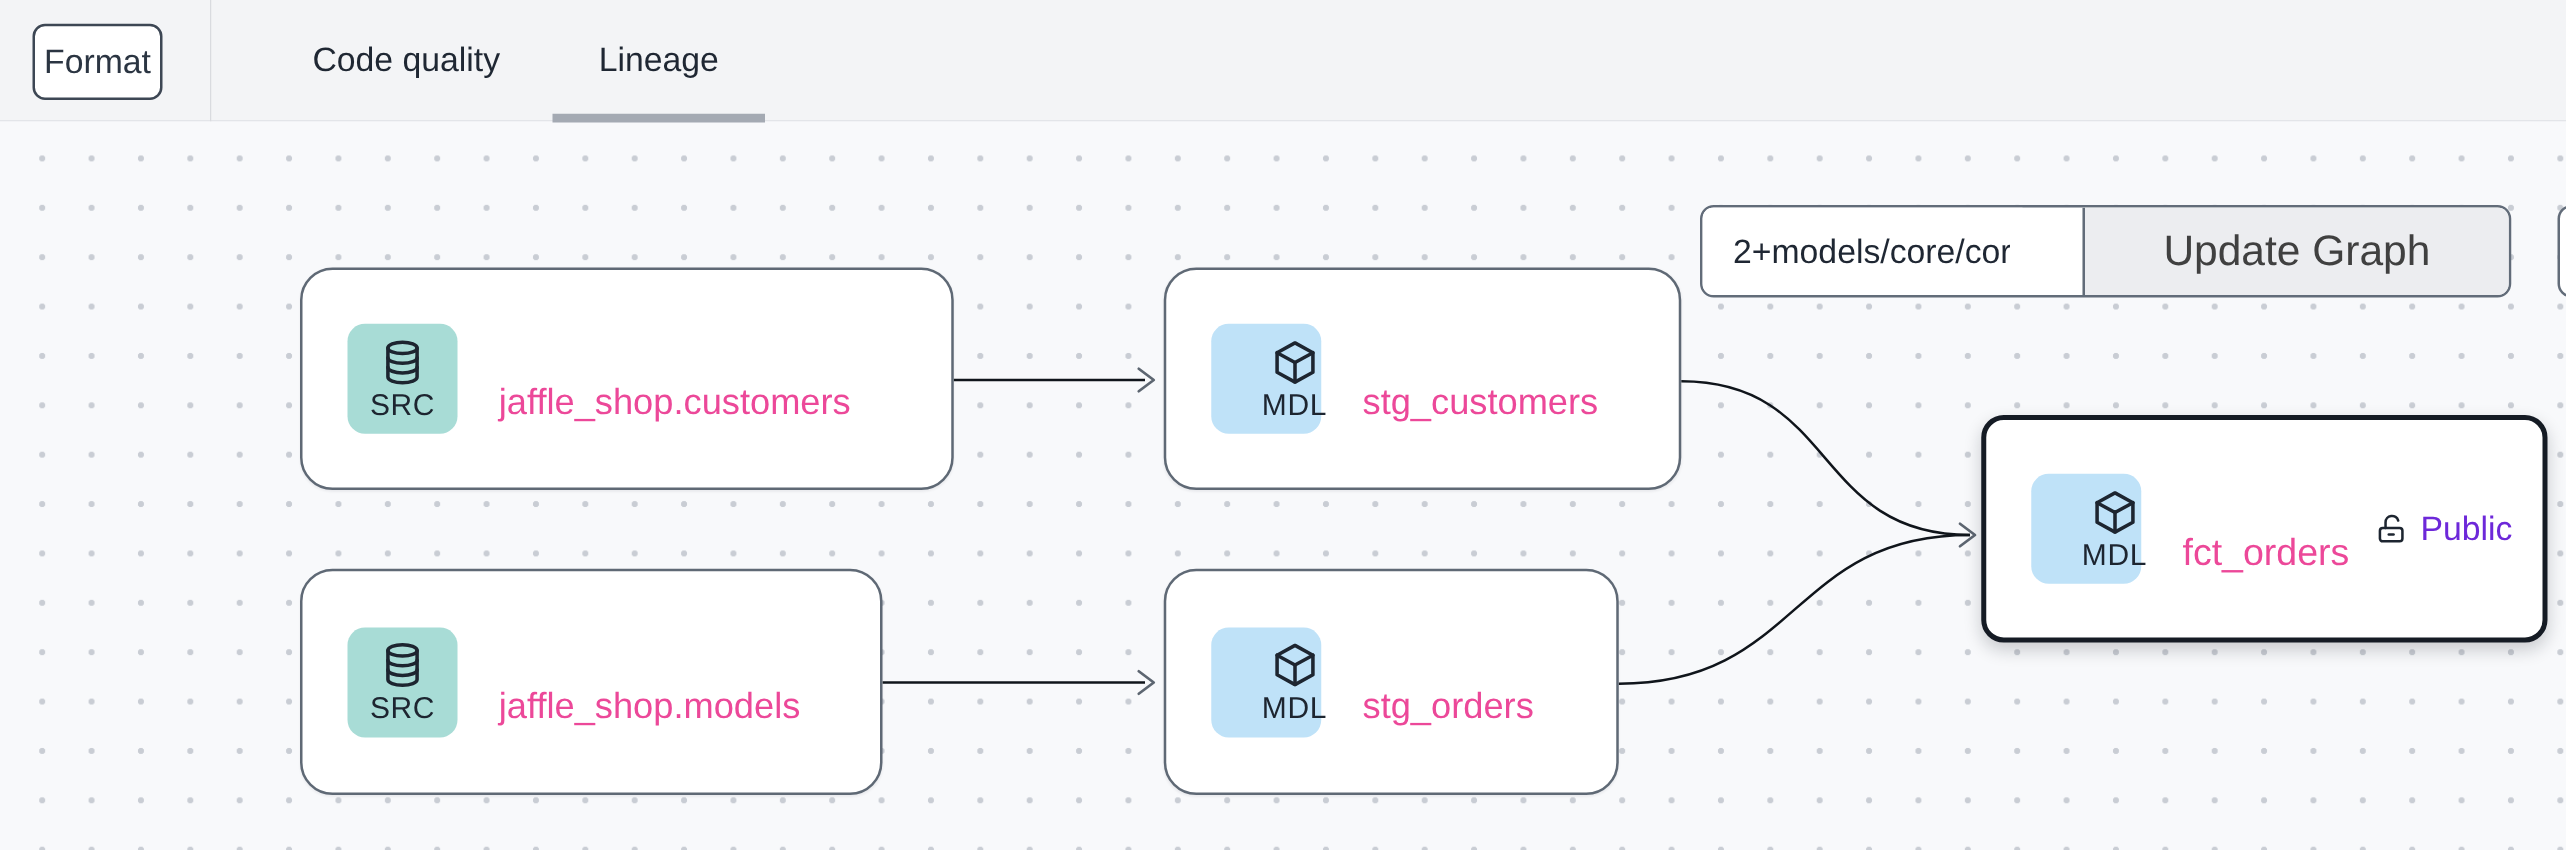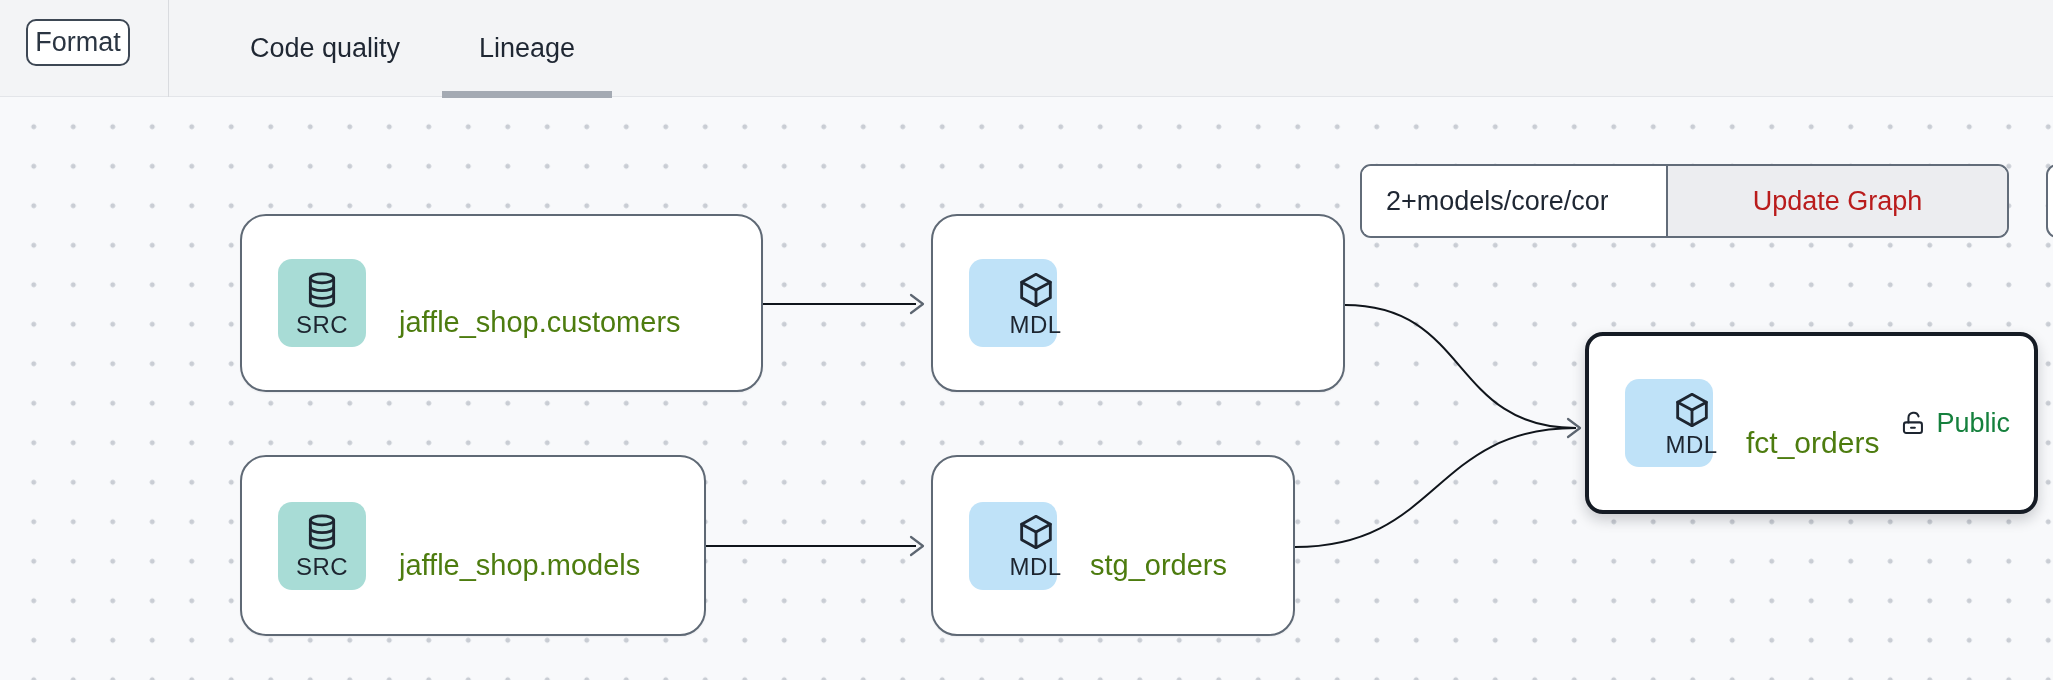--- a/index.html
+++ b/index.html
@@ -4,21 +4,21 @@
 <style>
   * { margin:0; padding:0; box-sizing:border-box; }
   html,body { width:2053px; height:680px; }
   body { font-family:"Liberation Sans", sans-serif; color:#1f2733; }
 
   .screen { position:relative; width:2053px; height:680px; overflow:hidden; background:#f8f9fb; }
 
   
   .topbar { position:absolute; top:0; left:0; width:2053px; height:97px;
             background:#f3f4f6; border-bottom:1px solid #e3e5e9; z-index:5; }
-  .format-btn { position:absolute; left:26px; top:19px; width:104px; height:47px;
+  .format-btn { position:absolute; left:26px; top:19px; width:104px; height:61px;
                 background:#ffffff; border:2px solid #3d4754; border-radius:10px;
                 font-size:27px; color:#2b3542; display:flex; align-items:center; justify-content:center;
                 cursor:pointer; }
   .topbar-divider { position:absolute; left:168px; top:0; width:1px; height:97px; background:#d9dbdf; }
   .tab { position:absolute; top:0; height:97px; display:flex; align-items:center; justify-content:center;
          font-size:27px; color:#1f2733; cursor:pointer; }
   .tab-code-quality { left:214px; width:222px; }
   .tab-lineage { left:442px; width:170px; }
   .tab-underline { position:absolute; left:442px; top:91px; width:170px; height:7px;
                    background:#a4aab3; z-index:6; }
@@ -44,37 +44,37 @@
             box-shadow:0 6px 14px rgba(15,20,30,0.20); }
 
   .badge { width:88px; height:88px; border-radius:14px; flex:0 0 auto;
            display:flex; flex-direction:column; align-items:center; justify-content:center; }
   .badge-src { background:#a8dcd6; }
   .badge-mdl { background:#bfe2f8;padding-left:45px; }
   .badge svg { display:block; }
   .badge-label { font-size:24px; font-weight:500; color:#1d2530; line-height:1; margin-top:3px;
                  letter-spacing:0.5px; }
 
-  .node-label { font-size:29px; color:#4d7c0f; white-space:nowrap;margin-top:39px; }
+  .node-label { font-size:29px; color:#ec4899; white-space:nowrap;margin-top:39px; }
 
   .node-5 .text-col { display:flex; flex-direction:row; gap:21px; }
   .node-5 .node-label { font-size:30px; }
-  .access-row { display:flex; align-items:center; gap:9px; font-size:27px; color:#15803d; }
+  .access-row { display:flex; align-items:center; gap:9px; font-size:27px; color:#6d28d9; }
   .access-row svg { display:block; }
 
   
   .filter-group { position:absolute; left:1360px; top:67px; width:649px; height:74px;
                   display:flex; border:2px solid #626c79; border-radius:11px; overflow:hidden;
                   background:#ffffff; z-index:4; }
   .selector-input { flex:1 1 auto; border:none; outline:none; background:#ffffff;
                     font-family:"Liberation Sans", sans-serif; font-size:27px; color:#1f2733;
                     padding:0 10px 0 24px; min-width:0; }
   .update-btn { flex:0 0 341px; border:none; border-left:2px solid #626c79;
                 background:rgba(234,236,239,0.92); font-family:"Liberation Sans", sans-serif;
-                font-size:27px; color:#b91c1c; cursor:pointer;
+                font-size:34px; color:#404040; cursor:pointer;
                 display:flex; align-items:center; justify-content:center;margin-left:48px; }
   .partial-control { position:absolute; left:2046px; top:67px; width:48px; height:74px;
                      background:#ffffff; border:2px solid #626c79; border-radius:11px; z-index:4; }
 </style>
 </head>
 <body>
 
 <div class="screen">
 
   <div class="topbar">
@@ -116,20 +116,21 @@
 
     <div class="node node-2">
       <div class="badge badge-mdl">
         <svg width="40" height="40" viewBox="0 0 24 24" fill="none" stroke="#1d2530" stroke-width="1.7" stroke-linecap="round" stroke-linejoin="round">
           <path d="M12 2.6 20.6 7.3 V16.7 L12 21.4 3.4 16.7 V7.3 Z"></path>
           <path d="M3.4 7.3 12 12 20.6 7.3"></path>
           <path d="M12 21.4 V12"></path>
         </svg>
         <div class="badge-label">MDL</div>
       </div>
+      <div class="node-label">stg_customers</div>
     </div>
 
     <div class="node node-3">
       <div class="badge badge-src">
         <svg width="40" height="40" viewBox="0 0 24 24" fill="none" stroke="#1d2530" stroke-width="1.7" stroke-linecap="round">
           <ellipse cx="12" cy="5" rx="7" ry="2.7"></ellipse>
           <path d="M5 5v14c0 1.5 3.1 2.7 7 2.7s7-1.2 7-2.7V5"></path>
           <path d="M19 9.7c0 1.5-3.1 2.7-7 2.7s-7-1.2-7-2.7"></path>
           <path d="M19 14.3c0 1.5-3.1 2.7-7 2.7s-7-1.2-7-2.7"></path>
         </svg>

